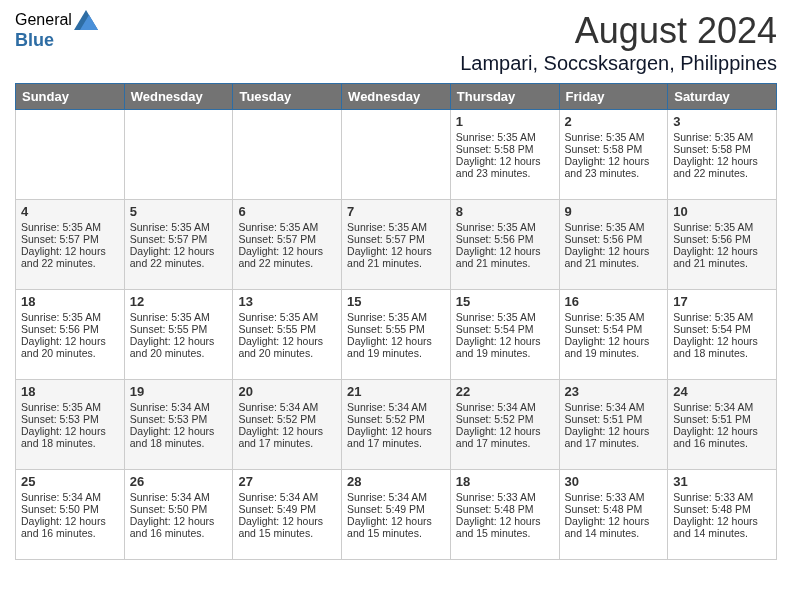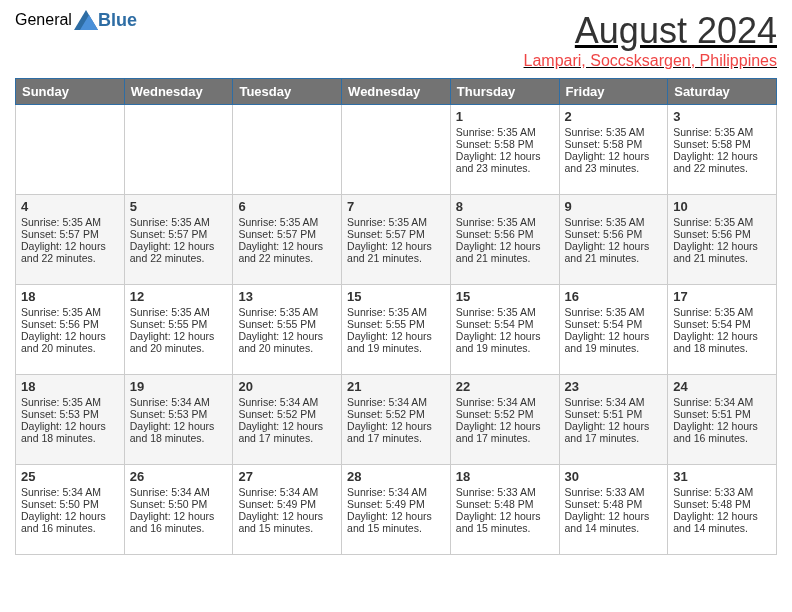--- a/index.html
+++ b/index.html
@@ -1,24 +1,24 @@
 <!DOCTYPE html>
 <html><head>
   <meta charset="utf-8">
   <style>
     * { box-sizing: border-box; margin: 0; padding: 0; }
     body { font-family: Arial, sans-serif; background: #fff; width: 792px; min-height: 612px; }
     .container { padding: 10px 15px; }
     .header { display: flex; align-items: flex-start; justify-content: space-between; margin-bottom: 8px; }
-    .logo { display: flex; align-items: flex-start; }
+    .logo { display: flex; flex-direction: column; align-items: flex-start; }
     .logo-text { display: flex; align-items: center; }
     .logo-icon { width: 24px; height: 20px; margin-left: 2px; }
-    .title-area { text-align: right; text-decoration: underline; }
+    .title-area { text-align: right; }
     .month-title { font-size: 36px; color: #333; font-weight: normal; }
-    .location { font-size: 16px; color: #ef4444; }
+    .location { font-size: 20px; color: #0f172a; }
     table { width: 100%; border-collapse: collapse; table-layout: fixed; }
     thead th { background-color: #737373; color: #fff; text-align: left; padding: 5px 6px; font-size: 13px; border: 1px solid #2e6da4; }
     tbody td { border: 1px solid #ccc; vertical-align: top; padding: 4px 5px; font-size: 10.5px; color: #333; background: #fff; height: 90px; }
     tbody tr:nth-child(even) td { background: #f5f5f5; }
     .day-num { font-weight: bold; font-size: 13px; display: block; margin-bottom: 2px; }
     .empty { background: #fff !important; }
   </style>
 </head>
 <body>
 

